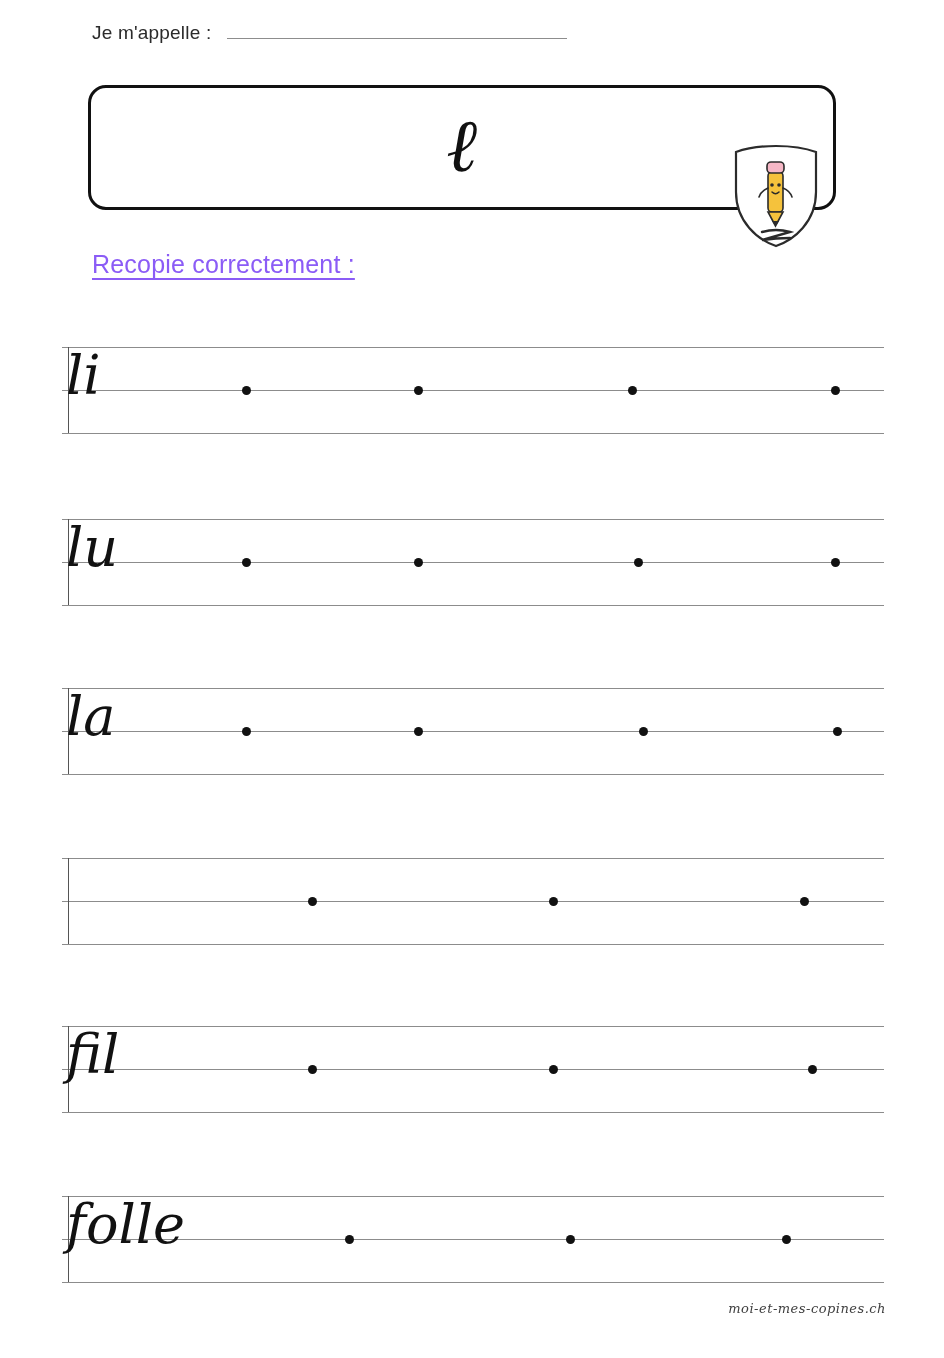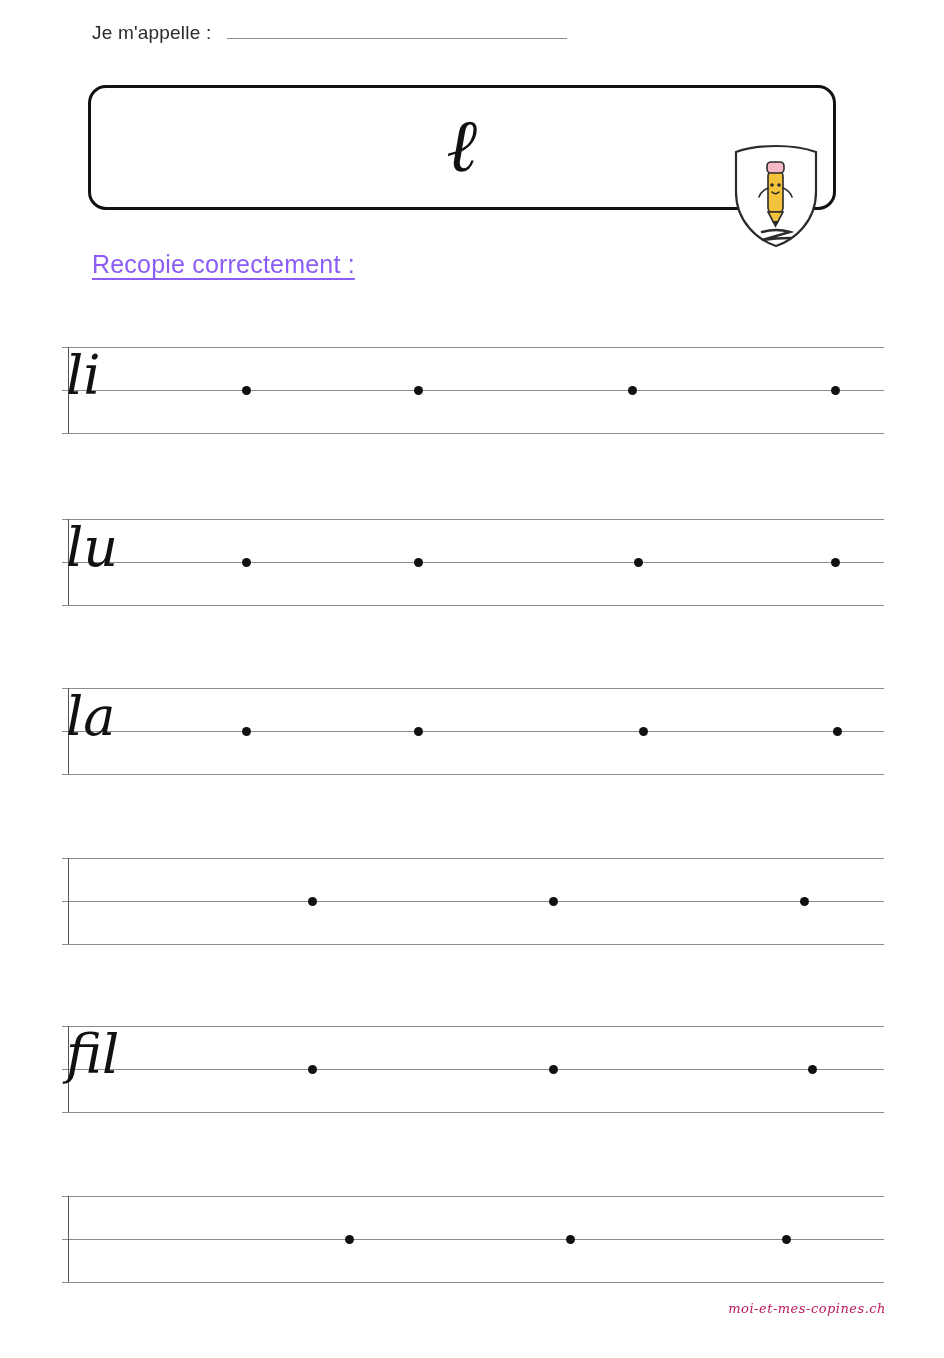--- a/index.html
+++ b/index.html
@@ -146,21 +146,21 @@
   }
 
   
   .footer {
     position: absolute;
     right: 58px;
     bottom: 42px;
     font-family: "DejaVu Serif", serif;
     font-style: italic;
     font-size: 13px;
-    color: #be185d;
+    color: #404040;
     letter-spacing: .5px;
   }
 </style>
 </head>
 <body>
 
 <div class="name-row">
   <span class="name-label">Je m'appelle :</span>
   <span class="name-blank"></span>
 </div>
@@ -249,18 +249,19 @@
 <div class="dot" style="left: 246px;"></div>
     <div class="dot" style="left: 487px;"></div>
     <div class="dot" style="left: 746px;"></div>
   </div>
 
 <div class="ruler" id="ruler-5" style="top:1196px">
   <div class="line l-top"></div>
   <div class="line l-mid"></div>
   <div class="line l-bottom"></div>
   <div class="left-tick"></div>
+  <div class="word">folle</div>
 <div class="dot" style="left: 283px;"></div>
     <div class="dot" style="left: 504px;"></div>
     <div class="dot" style="left: 720px;"></div>
   </div>
 
 <div class="footer">moi-et-mes-copines.ch</div>
 
 </body></html>

